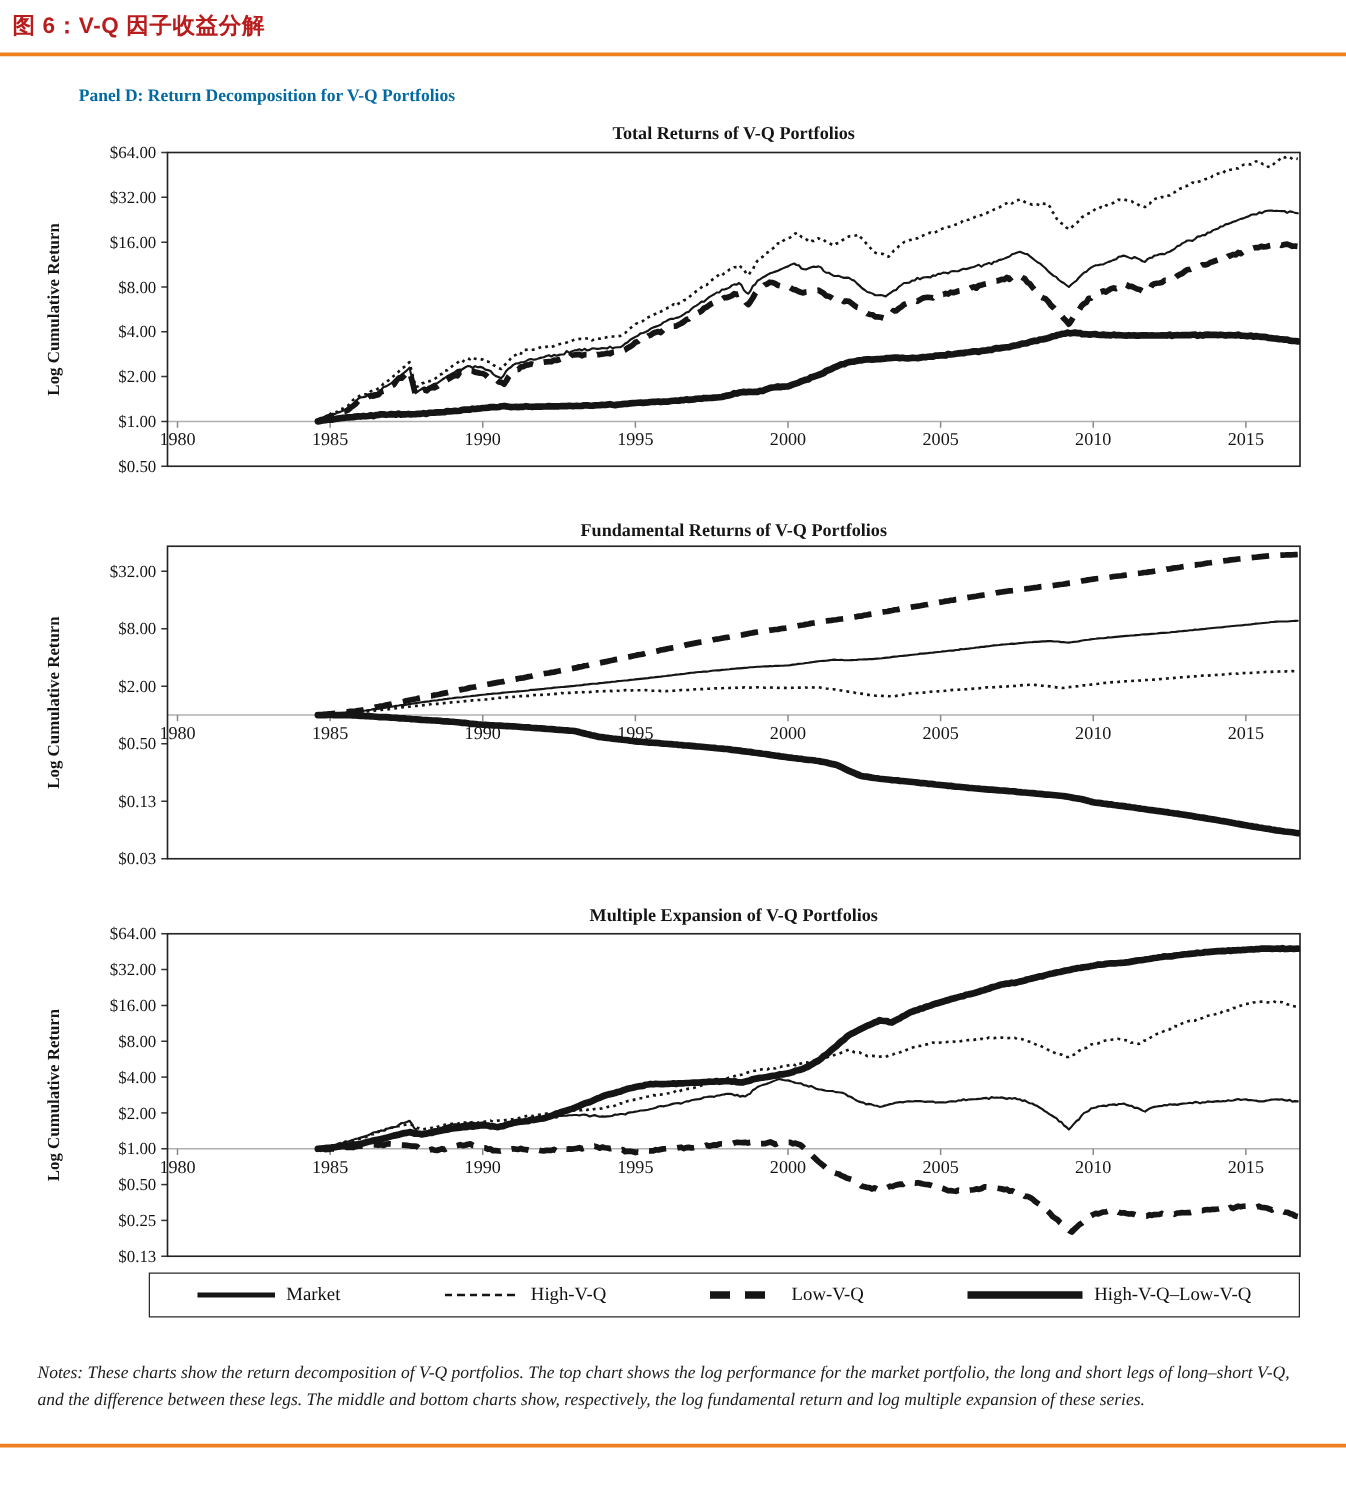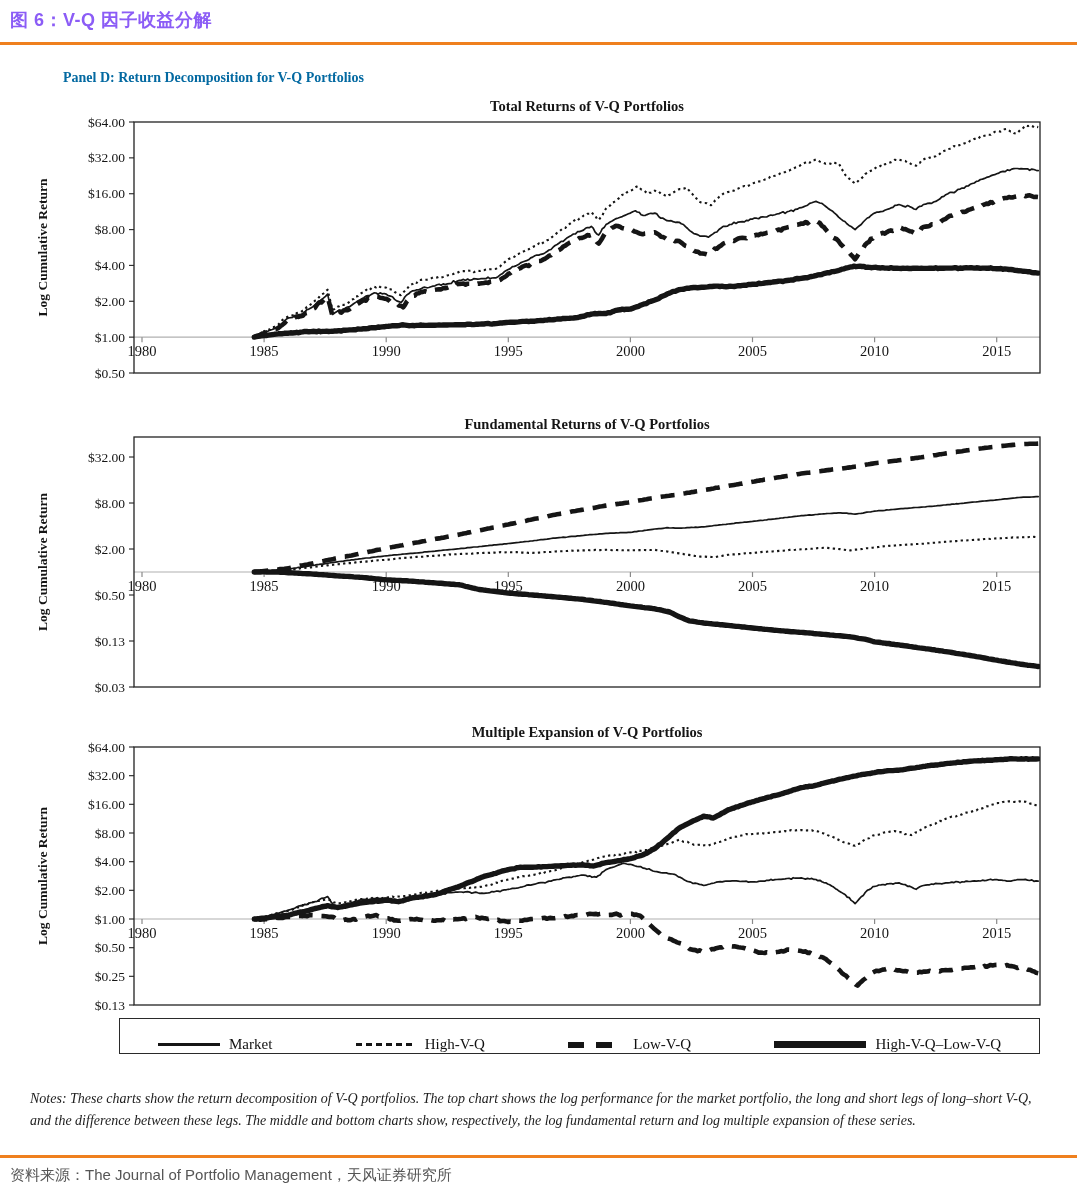--- a/index.html
+++ b/index.html
@@ -1,29 +1,29 @@
 <!DOCTYPE html>
 <html><head>
 <meta charset="utf-8">
 <style>
   html,body{margin:0;padding:0;background:#ffffff;}
   .page{position:relative;width:1077px;height:1201px;background:#fff;overflow:hidden;
         font-family:"Liberation Serif","DejaVu Serif",serif;color:#111;}
   .hdr-title{position:absolute;left:10px;top:8px;font-family:"Liberation Sans","DejaVu Sans",sans-serif;
-        font-size:18px;font-weight:bold;color:#8b5cf6;letter-spacing:0.5px;}
+        font-size:18px;font-weight:bold;color:#b91c1c;letter-spacing:0.5px;}
   .rule{position:absolute;left:0;width:1077px;background:#ef801e;}
   .rule.top{top:42px;height:3px;}
   .rule.bottom{top:1155px;height:2.5px;}
   .panel-label{position:absolute;left:63px;top:70px;font-size:14px;font-weight:bold;color:#0369a1;}
   .chart-svg{position:absolute;left:0;display:block;}
   #c1{top:95px;}
   #c2{top:410px;}
   #c3{top:720px;}
   .legend{position:absolute;left:119px;top:1018px;width:921px;height:36px;border:1.6px solid #2a2a2a;
-        box-sizing:border-box;display:flex;align-items:flex-end;justify-content:space-between;
+        box-sizing:border-box;display:flex;align-items:center;justify-content:space-between;
         padding:0 38px;background:#fff;}
   .legend-item{display:flex;align-items:center;gap:9px;}
   .legend-label{font-size:15px;color:#111;white-space:nowrap;}
   .sw{display:block;}
   .sw-market{width:62px;height:3.5px;background:#151515;}
   .sw-high{width:60px;height:2.6px;background:repeating-linear-gradient(90deg,#151515 0 6px,transparent 6px 10px);}
   .sw-low{width:56px;height:6px;background:repeating-linear-gradient(90deg,#151515 0 16px,transparent 16px 28px);}
   .sw-highlow{width:92px;height:6.5px;background:#151515;}
   .notes{position:absolute;left:30px;top:1074px;width:1022px;font-size:14px;font-style:italic;
         color:#1c1c1c;line-height:1.58;}
@@ -197,15 +197,14 @@
     </div>
     <div class="legend-item">
       <span class="sw sw-highlow"></span>
       <span class="legend-label">High-V-Q–Low-V-Q</span>
     </div>
   </div>
 
   <p class="notes">Notes: These charts show the return decomposition of V-Q portfolios. The top chart shows the log performance for the market portfolio, the long and short legs of long–short V-Q, and the difference between these legs. The middle and bottom charts show, respectively, the log fundamental return and log multiple expansion of these series.</p>
 
   <div class="rule bottom"></div>
-  <div class="source">资料来源：The Journal of Portfolio Management，天风证券研究所</div>
 
 </div>
 
 </body></html>

